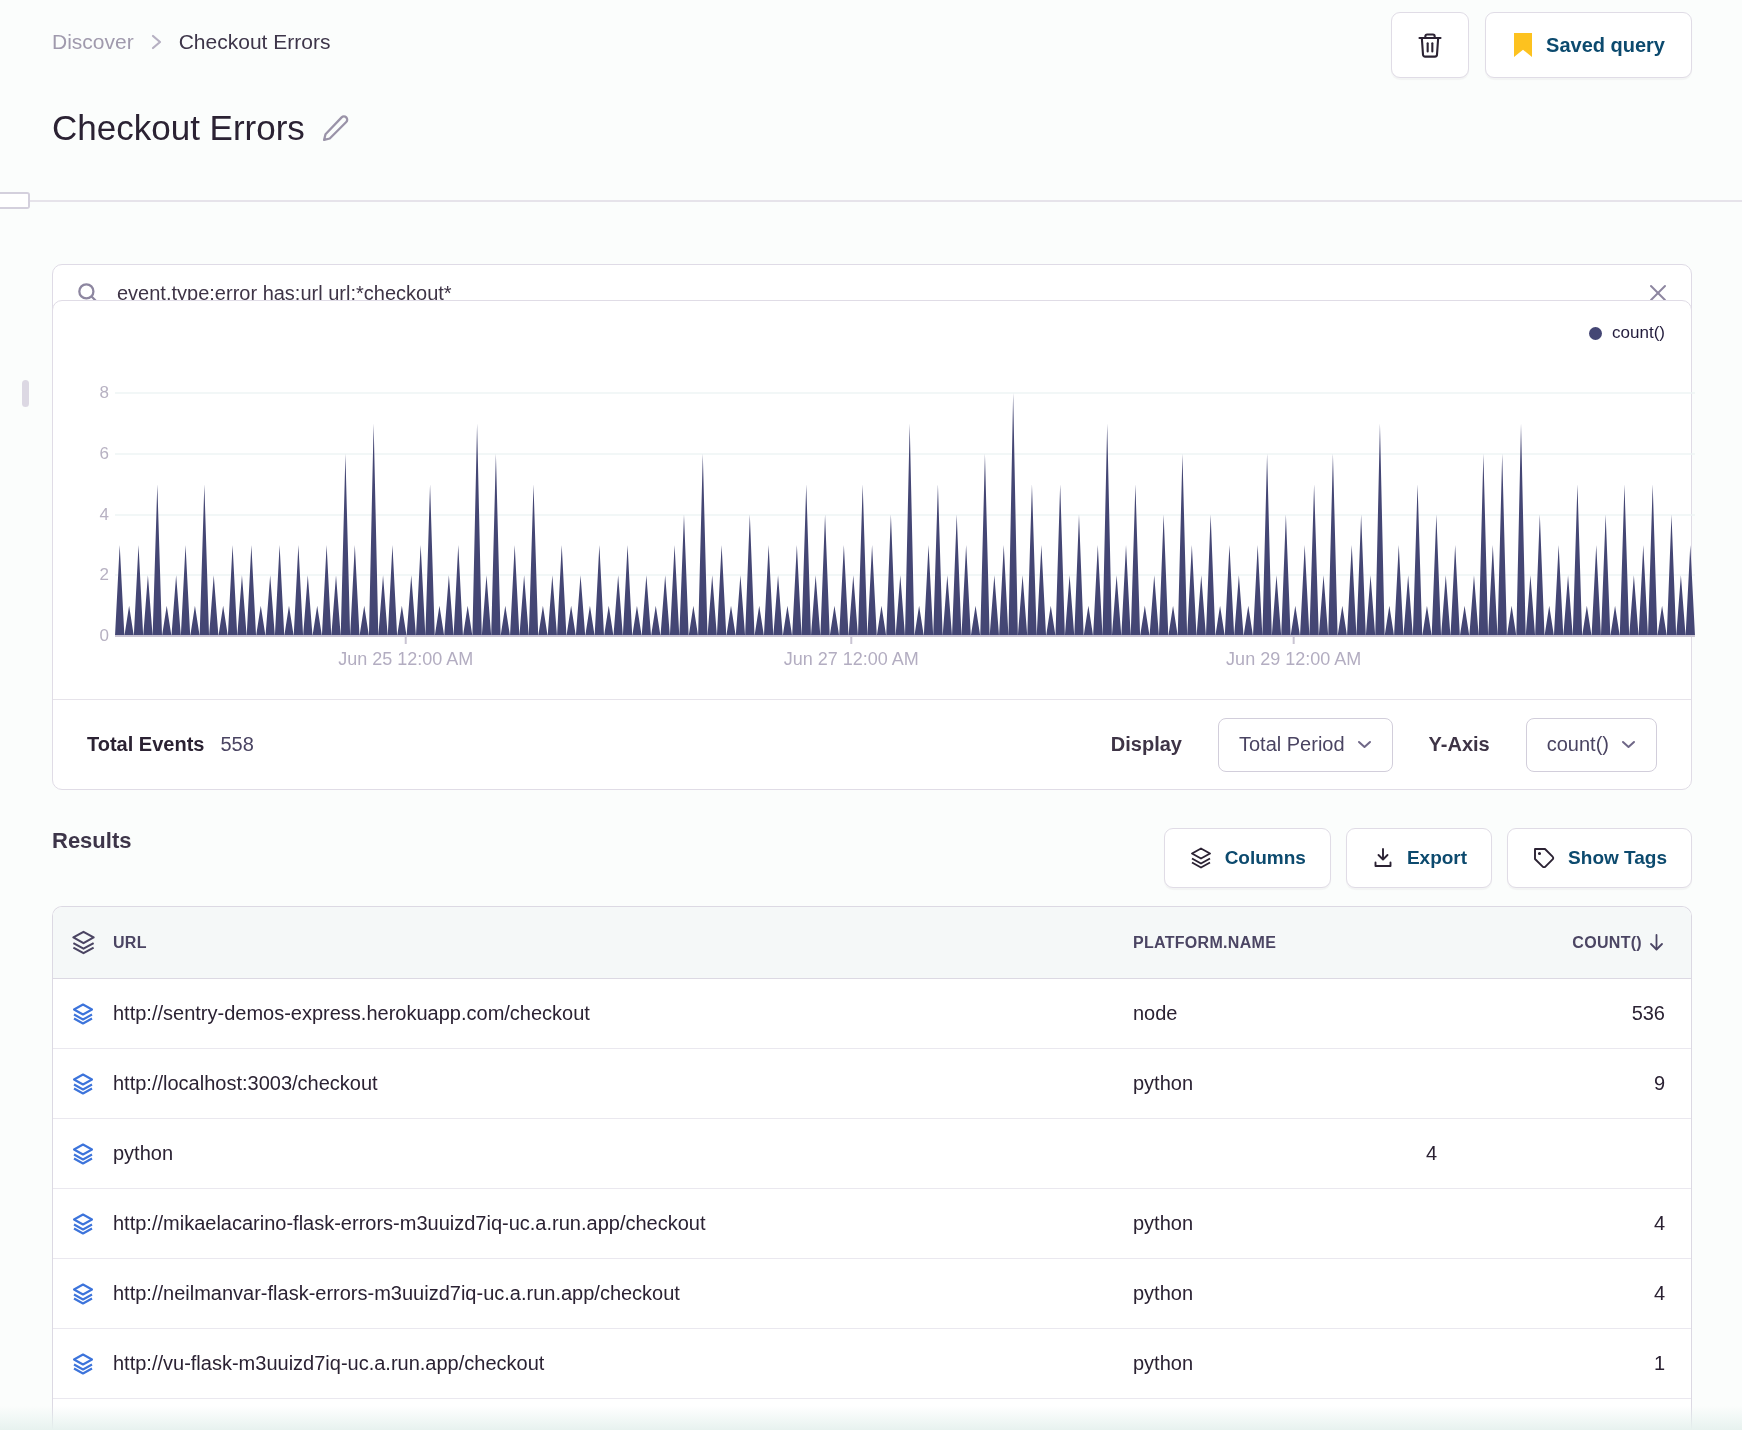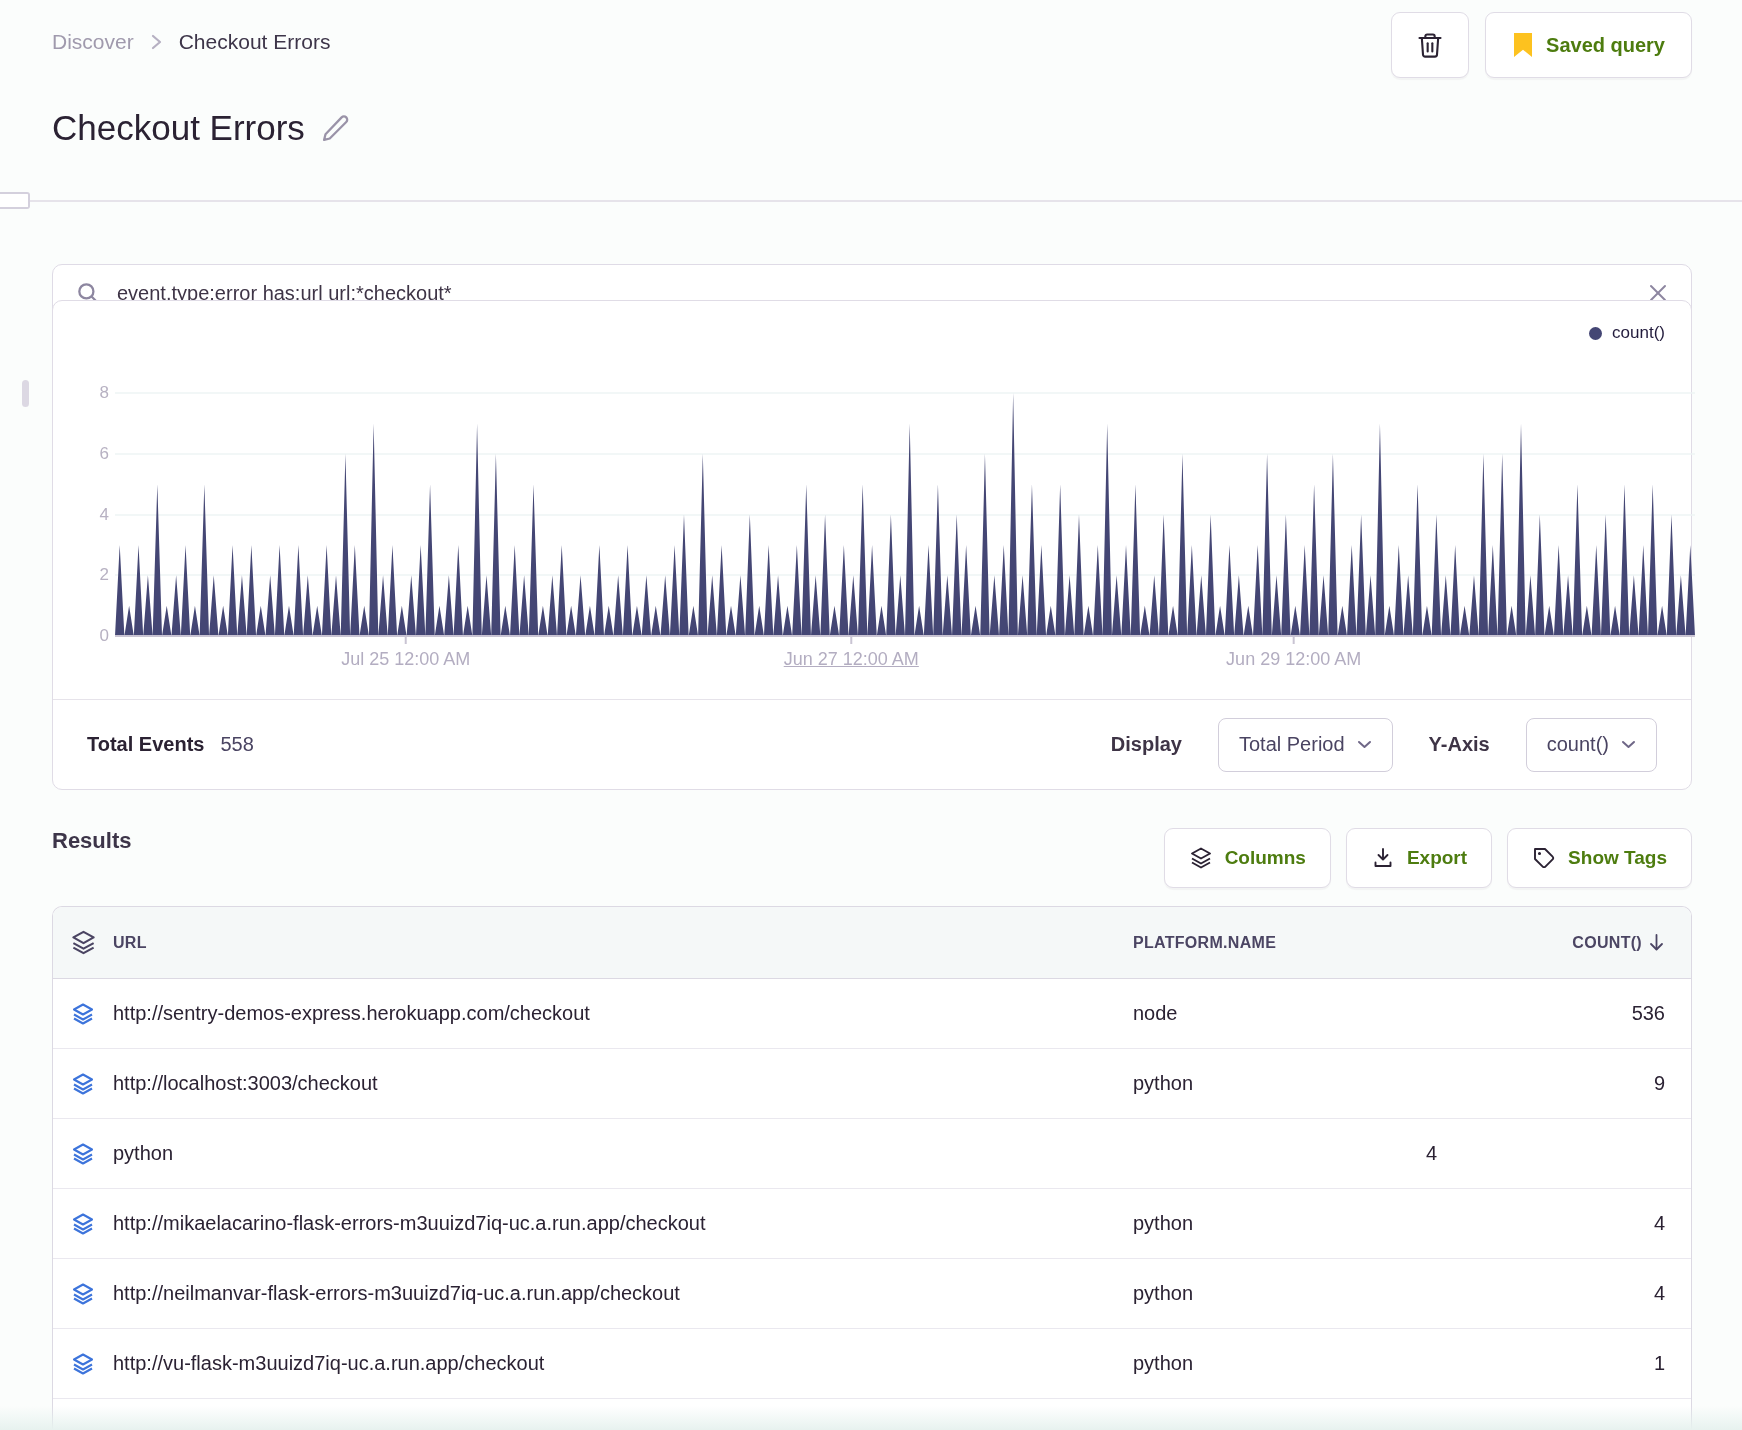--- a/index.html
+++ b/index.html
@@ -12,21 +12,21 @@
   }
   
   .breadcrumb { position:absolute; top:30px; left:52px; display:flex; align-items:center; gap:16px; font-size:21px; }
   .crumb-root { color:#a09aad; cursor:pointer; }
   .crumb-sep  { color:#b6b0c2; display:flex; }
   .crumb-current { color:#3d3549; }
   .top-actions { position:absolute; top:12px; right:50px; display:flex; gap:16px; }
   .btn {
     display:inline-flex; align-items:center; justify-content:center; gap:12px;
     background:#fff; border:1px solid #e0dce6; border-radius:9px;
-    font-family:inherit; font-size:19px; font-weight:700; color:#4d7c0f;
+    font-family:inherit; font-size:19px; font-weight:700; color:#0c4a6e;
     box-shadow:0 2px 1px rgba(43,34,51,0.04); cursor:pointer;
   }
   .btn-icon-only { width:78px; height:66px; }
   .btn-saved { height:66px; padding:0 26px; font-size:20px; }
   .page-title { position:absolute; top:108px; left:52px; display:flex; align-items:center; gap:16px;
     font-size:35px; font-weight:400; color:#2b2233; }
   .header-divider { position:absolute; top:200px; left:0; right:0; height:2px; background:#e6e3ea; }
   .edge-tab { position:absolute; top:192px; left:0; width:30px; height:17px; background:#fff;
     border:2px solid #d4d0dd; border-left:none; border-radius:0 3px 3px 0; z-index:3; }
   .edge-pill { position:absolute; top:380px; left:22px; width:7px; height:27px; border-radius:4px; background:#dcd8e3; }
@@ -167,22 +167,22 @@
       <path id="spikes" d="M0,305 L0.00,305 L4.70,213.88 L9.40,305 L9.40,305 L14.11,274.63 L18.81,305 L18.81,305 L23.51,213.88 L28.21,305 L28.21,305 L32.92,244.25 L37.62,305 L37.62,305 L42.32,153.13 L47.02,305 L47.02,305 L51.73,274.63 L56.43,305 L56.43,305 L61.13,244.25 L65.83,305 L65.83,305 L70.54,213.88 L75.24,305 L75.24,305 L79.94,274.63 L84.64,305 L84.64,305 L89.35,153.13 L94.05,305 L94.05,305 L98.75,244.25 L103.45,305 L103.45,305 L108.15,274.63 L112.86,305 L112.86,305 L117.56,213.88 L122.26,305 L122.26,305 L126.96,244.25 L131.67,305 L131.67,305 L136.37,213.88 L141.07,305 L141.07,305 L145.77,274.63 L150.48,305 L150.48,305 L155.18,244.25 L159.88,305 L159.88,305 L164.58,213.88 L169.29,305 L169.29,305 L173.99,274.63 L178.69,305 L178.69,305 L183.39,213.88 L188.10,305 L188.10,305 L192.80,244.25 L197.50,305 L197.50,305 L202.20,274.63 L206.90,305 L206.90,305 L211.61,213.88 L216.31,305 L216.31,305 L221.01,244.25 L225.71,305 L225.71,305 L230.42,122.75 L235.12,305 L235.12,305 L239.82,213.88 L244.52,305 L244.52,305 L249.23,274.63 L253.93,305 L253.93,305 L258.63,92.38 L263.33,305 L263.33,305 L268.04,244.25 L272.74,305 L272.74,305 L277.44,213.88 L282.14,305 L282.14,305 L286.85,274.63 L291.55,305 L291.55,305 L296.25,244.25 L300.95,305 L300.95,305 L305.65,213.88 L310.36,305 L310.36,305 L315.06,153.13 L319.76,305 L319.76,305 L324.46,274.63 L329.17,305 L329.17,305 L333.87,244.25 L338.57,305 L338.57,305 L343.27,213.88 L347.98,305 L347.98,305 L352.68,274.63 L357.38,305 L357.38,305 L362.08,92.38 L366.79,305 L366.79,305 L371.49,244.25 L376.19,305 L376.19,305 L380.89,122.75 L385.60,305 L385.60,305 L390.30,274.63 L395.00,305 L395.00,305 L399.70,213.88 L404.40,305 L404.40,305 L409.11,244.25 L413.81,305 L413.81,305 L418.51,153.13 L423.21,305 L423.21,305 L427.92,274.63 L432.62,305 L432.62,305 L437.32,244.25 L442.02,305 L442.02,305 L446.73,213.88 L451.43,305 L451.43,305 L456.13,274.63 L460.83,305 L460.83,305 L465.54,244.25 L470.24,305 L470.24,305 L474.94,274.63 L479.64,305 L479.64,305 L484.35,213.88 L489.05,305 L489.05,305 L493.75,274.63 L498.45,305 L498.45,305 L503.15,244.25 L507.86,305 L507.86,305 L512.56,213.88 L517.26,305 L517.26,305 L521.96,274.63 L526.67,305 L526.67,305 L531.37,244.25 L536.07,305 L536.07,305 L540.77,274.63 L545.48,305 L545.48,305 L550.18,244.25 L554.88,305 L554.88,305 L559.58,213.88 L564.29,305 L564.29,305 L568.99,183.50 L573.69,305 L573.69,305 L578.39,274.63 L583.10,305 L583.10,305 L587.80,122.75 L592.50,305 L592.50,305 L597.20,244.25 L601.90,305 L601.90,305 L606.61,213.88 L611.31,305 L611.31,305 L616.01,274.63 L620.71,305 L620.71,305 L625.42,244.25 L630.12,305 L630.12,305 L634.82,183.50 L639.52,305 L639.52,305 L644.23,274.63 L648.93,305 L648.93,305 L653.63,213.88 L658.33,305 L658.33,305 L663.04,244.25 L667.74,305 L667.74,305 L672.44,274.63 L677.14,305 L677.14,305 L681.85,213.88 L686.55,305 L686.55,305 L691.25,153.13 L695.95,305 L695.95,305 L700.65,244.25 L705.36,305 L705.36,305 L710.06,183.50 L714.76,305 L714.76,305 L719.46,274.63 L724.17,305 L724.17,305 L728.87,213.88 L733.57,305 L733.57,305 L738.27,244.25 L742.98,305 L742.98,305 L747.68,153.13 L752.38,305 L752.38,305 L757.08,213.88 L761.79,305 L761.79,305 L766.49,274.63 L771.19,305 L771.19,305 L775.89,183.50 L780.60,305 L780.60,305 L785.30,244.25 L790.00,305 L790.00,305 L794.70,92.38 L799.40,305 L799.40,305 L804.11,274.63 L808.81,305 L808.81,305 L813.51,213.88 L818.21,305 L818.21,305 L822.92,153.13 L827.62,305 L827.62,305 L832.32,244.25 L837.02,305 L837.02,305 L841.73,183.50 L846.43,305 L846.43,305 L851.13,213.88 L855.83,305 L855.83,305 L860.54,274.63 L865.24,305 L865.24,305 L869.94,122.75 L874.64,305 L874.64,305 L879.35,244.25 L884.05,305 L884.05,305 L888.75,213.88 L893.45,305 L893.45,305 L898.15,62.00 L902.86,305 L902.86,305 L907.56,244.25 L912.26,305 L912.26,305 L916.96,153.13 L921.67,305 L921.67,305 L926.37,213.88 L931.07,305 L931.07,305 L935.77,274.63 L940.48,305 L940.48,305 L945.18,153.13 L949.88,305 L949.88,305 L954.58,244.25 L959.29,305 L959.29,305 L963.99,183.50 L968.69,305 L968.69,305 L973.39,274.63 L978.10,305 L978.10,305 L982.80,213.88 L987.50,305 L987.50,305 L992.20,92.38 L996.90,305 L996.90,305 L1001.61,244.25 L1006.31,305 L1006.31,305 L1011.01,213.88 L1015.71,305 L1015.71,305 L1020.42,153.13 L1025.12,305 L1025.12,305 L1029.82,274.63 L1034.52,305 L1034.52,305 L1039.23,244.25 L1043.93,305 L1043.93,305 L1048.63,183.50 L1053.33,305 L1053.33,305 L1058.04,274.63 L1062.74,305 L1062.74,305 L1067.44,122.75 L1072.14,305 L1072.14,305 L1076.85,213.88 L1081.55,305 L1081.55,305 L1086.25,244.25 L1090.95,305 L1090.95,305 L1095.65,183.50 L1100.36,305 L1100.36,305 L1105.06,274.63 L1109.76,305 L1109.76,305 L1114.46,213.88 L1119.17,305 L1119.17,305 L1123.87,244.25 L1128.57,305 L1128.57,305 L1133.27,274.63 L1137.98,305 L1137.98,305 L1142.68,213.88 L1147.38,305 L1147.38,305 L1152.08,122.75 L1156.79,305 L1156.79,305 L1161.49,244.25 L1166.19,305 L1166.19,305 L1170.89,183.50 L1175.60,305 L1175.60,305 L1180.30,274.63 L1185.00,305 L1185.00,305 L1189.70,213.88 L1194.40,305 L1194.40,305 L1199.11,153.13 L1203.81,305 L1203.81,305 L1208.51,244.25 L1213.21,305 L1213.21,305 L1217.92,122.75 L1222.62,305 L1222.62,305 L1227.32,274.63 L1232.02,305 L1232.02,305 L1236.73,213.88 L1241.43,305 L1241.43,305 L1246.13,183.50 L1250.83,305 L1250.83,305 L1255.54,244.25 L1260.24,305 L1260.24,305 L1264.94,92.38 L1269.64,305 L1269.64,305 L1274.35,274.63 L1279.05,305 L1279.05,305 L1283.75,213.88 L1288.45,305 L1288.45,305 L1293.15,244.25 L1297.86,305 L1297.86,305 L1302.56,153.13 L1307.26,305 L1307.26,305 L1311.96,274.63 L1316.67,305 L1316.67,305 L1321.37,183.50 L1326.07,305 L1326.07,305 L1330.77,244.25 L1335.48,305 L1335.48,305 L1340.18,213.88 L1344.88,305 L1344.88,305 L1349.58,274.63 L1354.29,305 L1354.29,305 L1358.99,244.25 L1363.69,305 L1363.69,305 L1368.39,122.75 L1373.10,305 L1373.10,305 L1377.80,213.88 L1382.50,305 L1382.50,305 L1387.20,122.75 L1391.90,305 L1391.90,305 L1396.61,274.63 L1401.31,305 L1401.31,305 L1406.01,92.38 L1410.71,305 L1410.71,305 L1415.42,244.25 L1420.12,305 L1420.12,305 L1424.82,183.50 L1429.52,305 L1429.52,305 L1434.23,274.63 L1438.93,305 L1438.93,305 L1443.63,213.88 L1448.33,305 L1448.33,305 L1453.04,244.25 L1457.74,305 L1457.74,305 L1462.44,153.13 L1467.14,305 L1467.14,305 L1471.85,274.63 L1476.55,305 L1476.55,305 L1481.25,213.88 L1485.95,305 L1485.95,305 L1490.65,183.50 L1495.36,305 L1495.36,305 L1500.06,274.63 L1504.76,305 L1504.76,305 L1509.46,153.13 L1514.17,305 L1514.17,305 L1518.87,244.25 L1523.57,305 L1523.57,305 L1528.27,213.88 L1532.98,305 L1532.98,305 L1537.68,153.13 L1542.38,305 L1542.38,305 L1547.08,274.63 L1551.79,305 L1551.79,305 L1556.49,183.50 L1561.19,305 L1561.19,305 L1565.89,244.25 L1570.60,305 L1570.60,305 L1575.30,213.88 L1580.00,305 Z" fill="#444674"></path>
       <line x1="0" y1="305" x2="1580" y2="305" stroke="#c9c4d3" stroke-width="2"></line>
       <g id="tick-marks">
           <line x1="290.71999999999997" x2="290.71999999999997" y1="305" y2="313" stroke="#c9c4d3" stroke-width="2"></line>
           <line x1="736.2800000000001" x2="736.2800000000001" y1="305" y2="313" stroke="#c9c4d3" stroke-width="2"></line>
           <line x1="1178.68" x2="1178.68" y1="305" y2="313" stroke="#c9c4d3" stroke-width="2"></line>
         </g>
     </svg>
 
     <div class="x-labels">
-      <span style="left: 352.72px;">Jul 25 12:00 AM</span>
-      <span style="left: 798.28px; text-decoration: underline;">Jun 27 12:00 AM</span>
+      <span style="left: 352.72px;">Jun 25 12:00 AM</span>
+      <span style="left: 798.28px;">Jun 27 12:00 AM</span>
       <span style="left: 1240.68px;">Jun 29 12:00 AM</span>
     </div>
 
     <div class="panel-footer">
       <div class="total-events">
         <span class="lbl">Total Events</span>
         <span class="val">558</span>
       </div>
       <div class="footer-controls">
         <span class="ctrl-label">Display</span>

